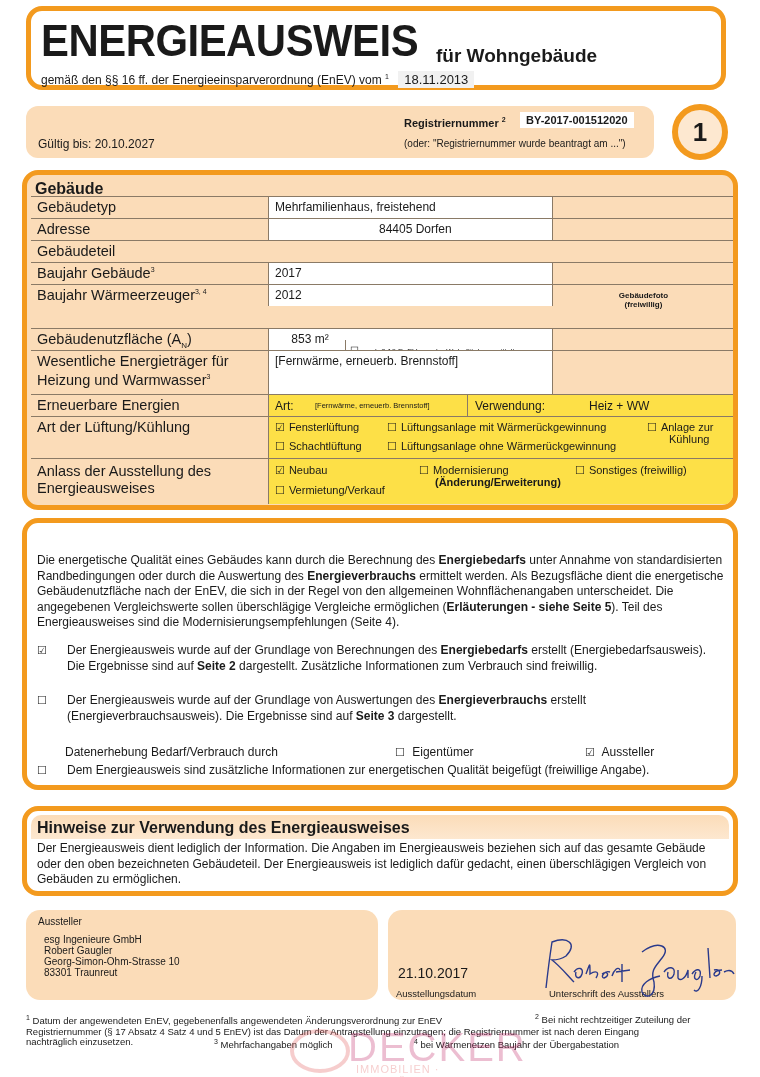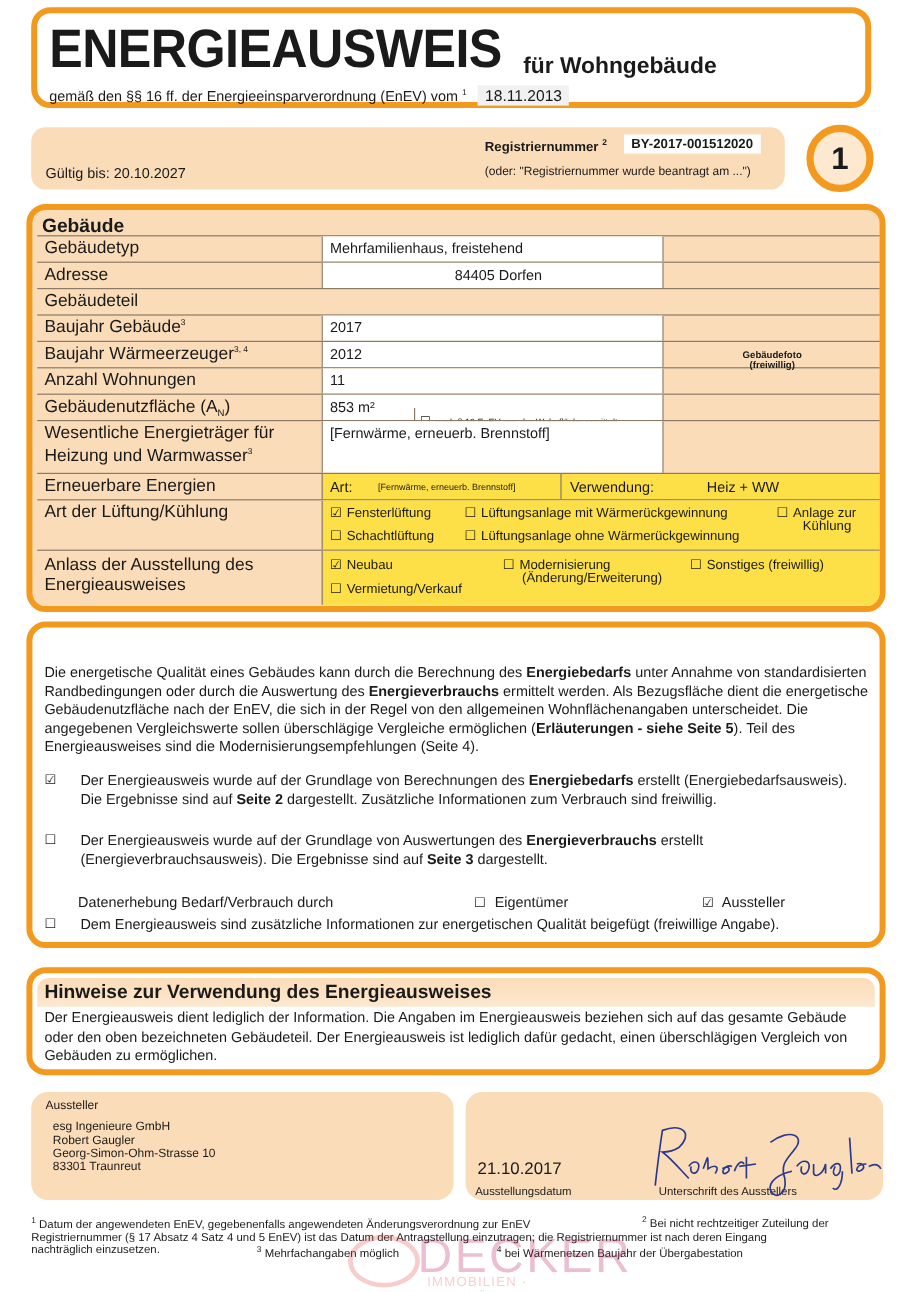--- a/index.html
+++ b/index.html
@@ -102,27 +102,23 @@
     <span class="blabel">Gebäudeteil</span>
   </div>
   <div class="brow" style="top:87px;width:706px;">
     <span class="blabel"><span>Baujahr Gebäude</span><sup>3</sup></span>
     <div class="bval">2017</div>
   </div>
   <div class="brow" style="top:109px;width:706px;">
     <span class="blabel"><span>Baujahr Wärmeerzeuger</span><sup>3, 4</sup></span>
     <div class="bval">2012</div>
   </div>
-  <div class="brow" style="top:131px;width:706px;">
-    <span class="blabel">Anzahl Wohnungen</span>
-    <div class="bval">11</div>
-  </div>
   <div class="brow" style="top:153px;width:706px;">
     <span class="blabel"><span>Gebäudenutzfläche (A</span><sub>N</sub><span>)</span></span>
-    <div class="bval" style="padding:0;">
+    <div class="bval" style="padding:0;text-align:center;">
       <span style="position:absolute;left:6px;top:3px;width:70px;">853 m²</span>
       <div style="position:absolute;left:76px;top:0;height:100%;border-left:1px solid #8a7a66;padding:5px 4px;font-size:7.5px;white-space:nowrap;margin-top:11px;">
         <span class="cb" style="font-size:10px;">☐</span><span>nach § 19 EnEV aus der Wohnfläche ermittelt</span>
       </div>
     </div>
   </div>
   <div class="brow" style="top:175px;height:44px;width:706px;">
     <span class="blabel" style="line-height:16px;"><span>Wesentliche Energieträger für</span><br><span>Heizung und Warmwasser</span><sup>3</sup></span>
     <div class="bval">[Fernwärme, erneuerb. Brennstoff]</div>
   </div>
@@ -153,21 +149,21 @@
       <span style="position:absolute;left:6px;top:23px;"><span class="cb">☐</span><span>Schachtlüftung</span></span>
       <span style="position:absolute;left:118px;top:23px;"><span class="cb">☐</span><span>Lüftungsanlage ohne Wärmerückgewinnung</span></span>
     </div>
   </div>
 
   <div class="brow" style="top:283px;height:46px;width:706px;">
     <span class="blabel" style="line-height:17px;top:4px;"><span>Anlass der Ausstellung des</span><br><span>Energieausweises</span></span>
     <div class="bval-wide" style="font-size:11px;">
       <span style="position:absolute;left:6px;top:5px;"><span class="cb">☑</span><span>Neubau</span></span>
       <span style="position:absolute;left:150px;top:5px;"><span class="cb">☐</span><span>Modernisierung</span></span>
-      <span style="position:absolute;left:166px;top:17px;">(Änderung/Erweiterung)</span>
+      <span style="position:absolute;left:166px;top:17px;font-weight:bold;">(Änderung/Erweiterung)</span>
       <span style="position:absolute;left:306px;top:5px;"><span class="cb">☐</span><span>Sonstiges (freiwillig)</span></span>
       <span style="position:absolute;left:6px;top:25px;"><span class="cb">☐</span><span>Vermietung/Verkauf</span></span>
     </div>
   </div>
 </div>
 
 <div id="notes-box" class="orange-frame">
   <div class="para" style="top:30px;width:690px;"><span>Die energetische Qualität eines Gebäudes kann durch die Berechnung des </span><b>Energiebedarfs</b><span> unter Annahme von standardisierten Randbedingungen oder durch die Auswertung des </span><b>Energieverbrauchs</b><span> ermittelt werden. Als Bezugsfläche dient die energetische Gebäudenutzfläche nach der EnEV, die sich in der Regel von den allgemeinen Wohnflächenangaben unterscheidet. Die angegebenen Vergleichswerte sollen überschlägige Vergleiche ermöglichen (</span><b>Erläuterungen - siehe Seite 5</b><span>). Teil des Energieausweises sind die Modernisierungsempfehlungen (Seite 4).</span></div>
 
   <div class="chk-para" style="top:120px;width:690px;height:50px;">

